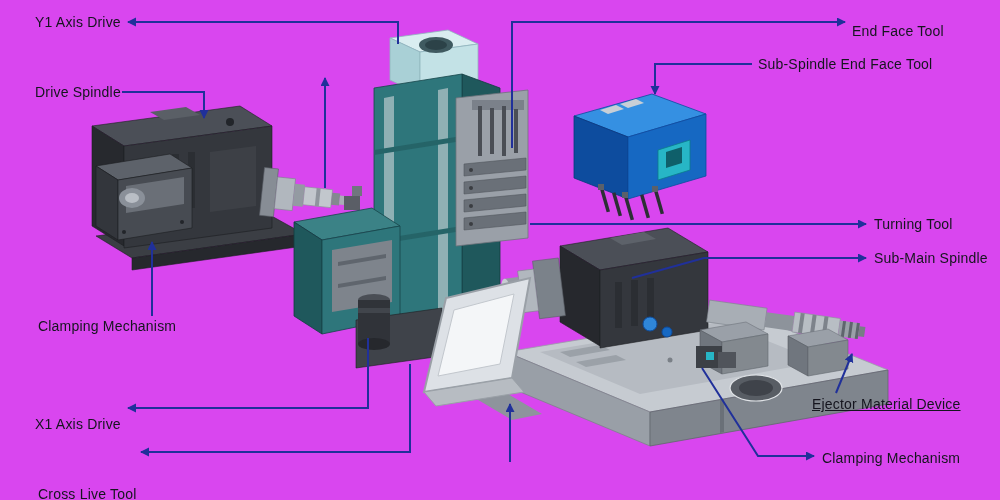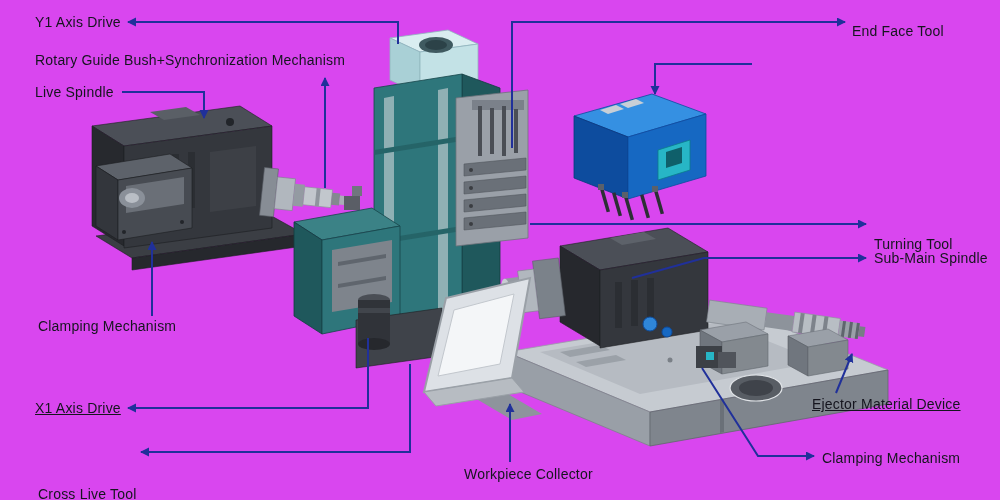--- a/index.html
+++ b/index.html
@@ -227,25 +227,24 @@
     <polyline points="752,64 655,64 655,94" marker-end="url(#ah)"></polyline>
     <polyline points="530,224 866,224" marker-end="url(#ah)"></polyline>
     <polyline points="632,278 704,258 866,258" marker-end="url(#ah)"></polyline>
     <polyline points="836,393 852,354" marker-end="url(#ah)"></polyline>
     <polyline points="702,368 758,456 814,456" marker-end="url(#ah)"></polyline>
     <polyline points="510,462 510,404" marker-end="url(#ah)"></polyline>
   </g>
 </svg>
 
 <div class="label" style="left:35px;top:14px;">Y1 Axis Drive</div>
-<div class="label" style="left:35px;top:52px;">Rotary Guide Bush+Synchronization Mechanism</div>
-<div class="label" style="left:35px;top:84px;">Live Spindle</div>
+<div class="label" style="left:35px;top:84px;">Drive Spindle</div>
 <div class="label" style="left:38px;top:318px;">Clamping Mechanism</div>
-<div class="label" style="left:35px;top:400px;text-decoration:underline;">X1 Axis Drive</div>
+<div class="label" style="left:35px;top:416px;">X1 Axis Drive</div>
 <div class="label" style="left:38px;top:444px;margin-top:42px;">Cross Live Tool</div>
 <div class="label" style="left:852px;top:14px;margin-top:9px;">End Face Tool</div>
-<div class="label" style="left:874px;top:216px;margin-top:20px;">Turning Tool</div>
+<div class="label" style="left:758px;top:56px;">Sub-Spindle End Face Tool</div>
+<div class="label" style="left:874px;top:216px;">Turning Tool</div>
 <div class="label" style="left:874px;top:250px;text-align:right;">Sub-Main Spindle</div>
 <div class="label" style="left:812px;top:396px;text-decoration:underline;">Ejector Material Device</div>
 <div class="label" style="left:822px;top:450px;">Clamping Mechanism</div>
-<div class="label" style="left:464px;top:466px;">Workpiece Collector</div>
 
 </div>
 
 </body></html>

